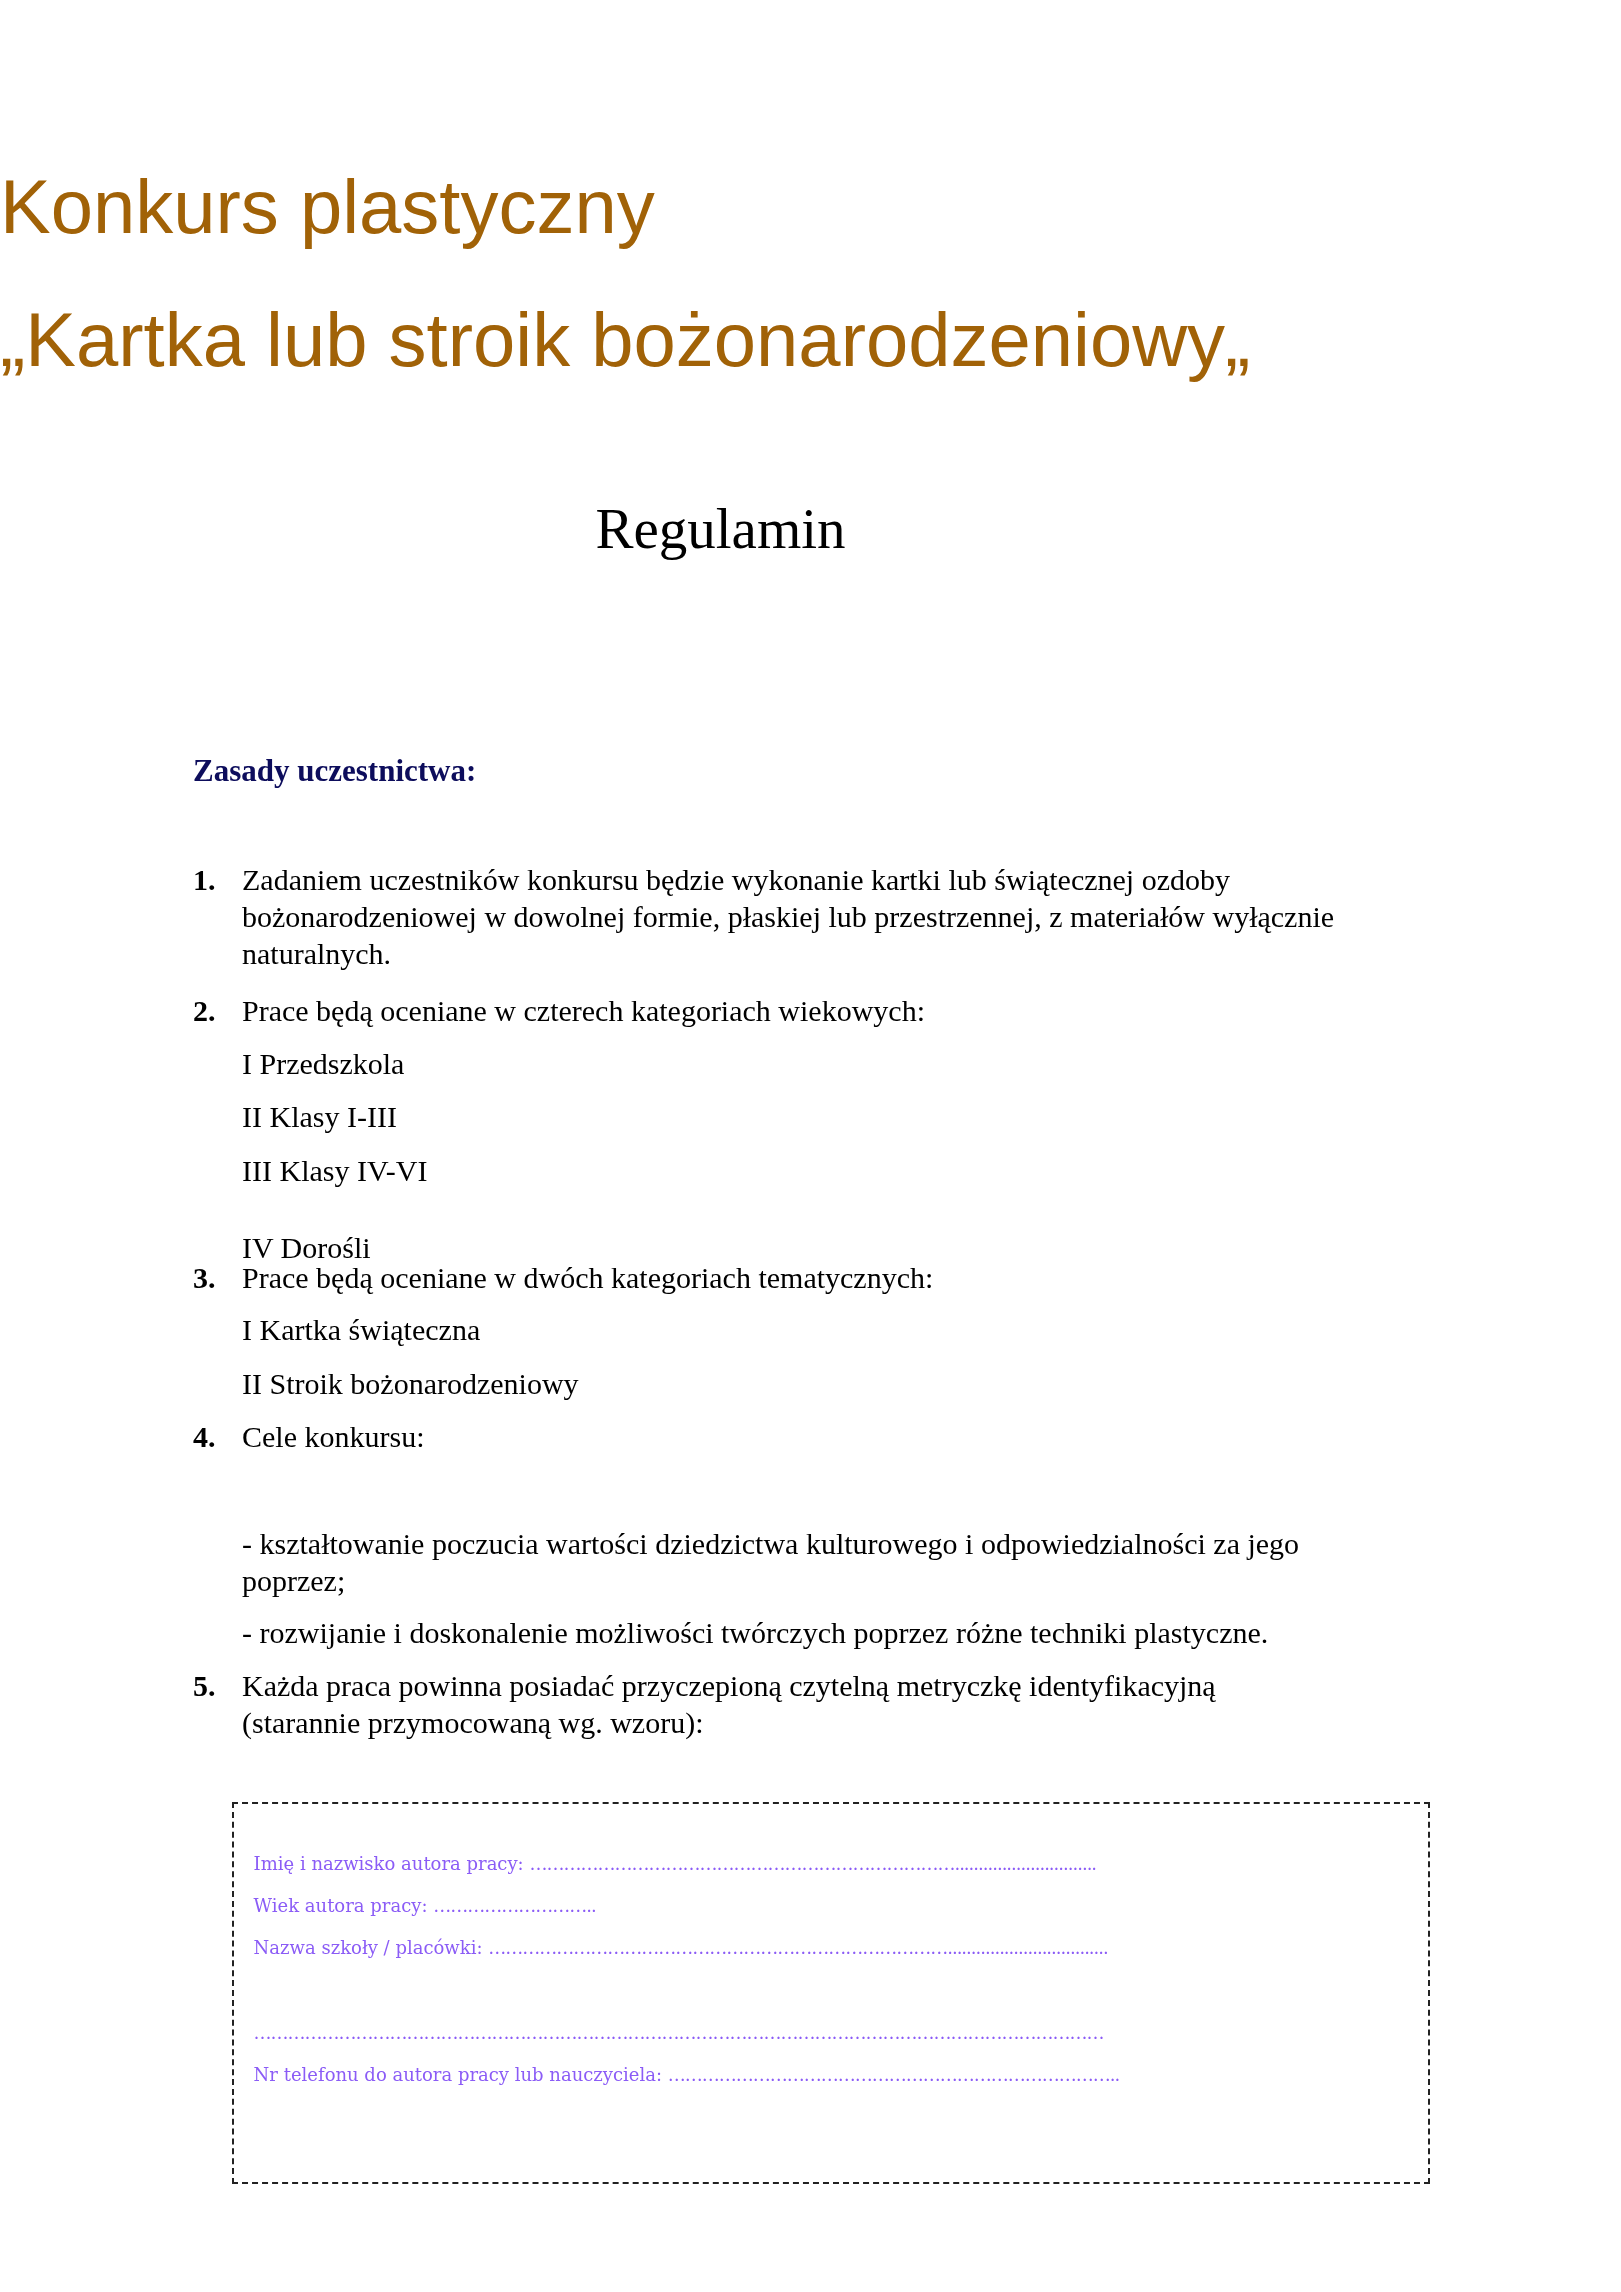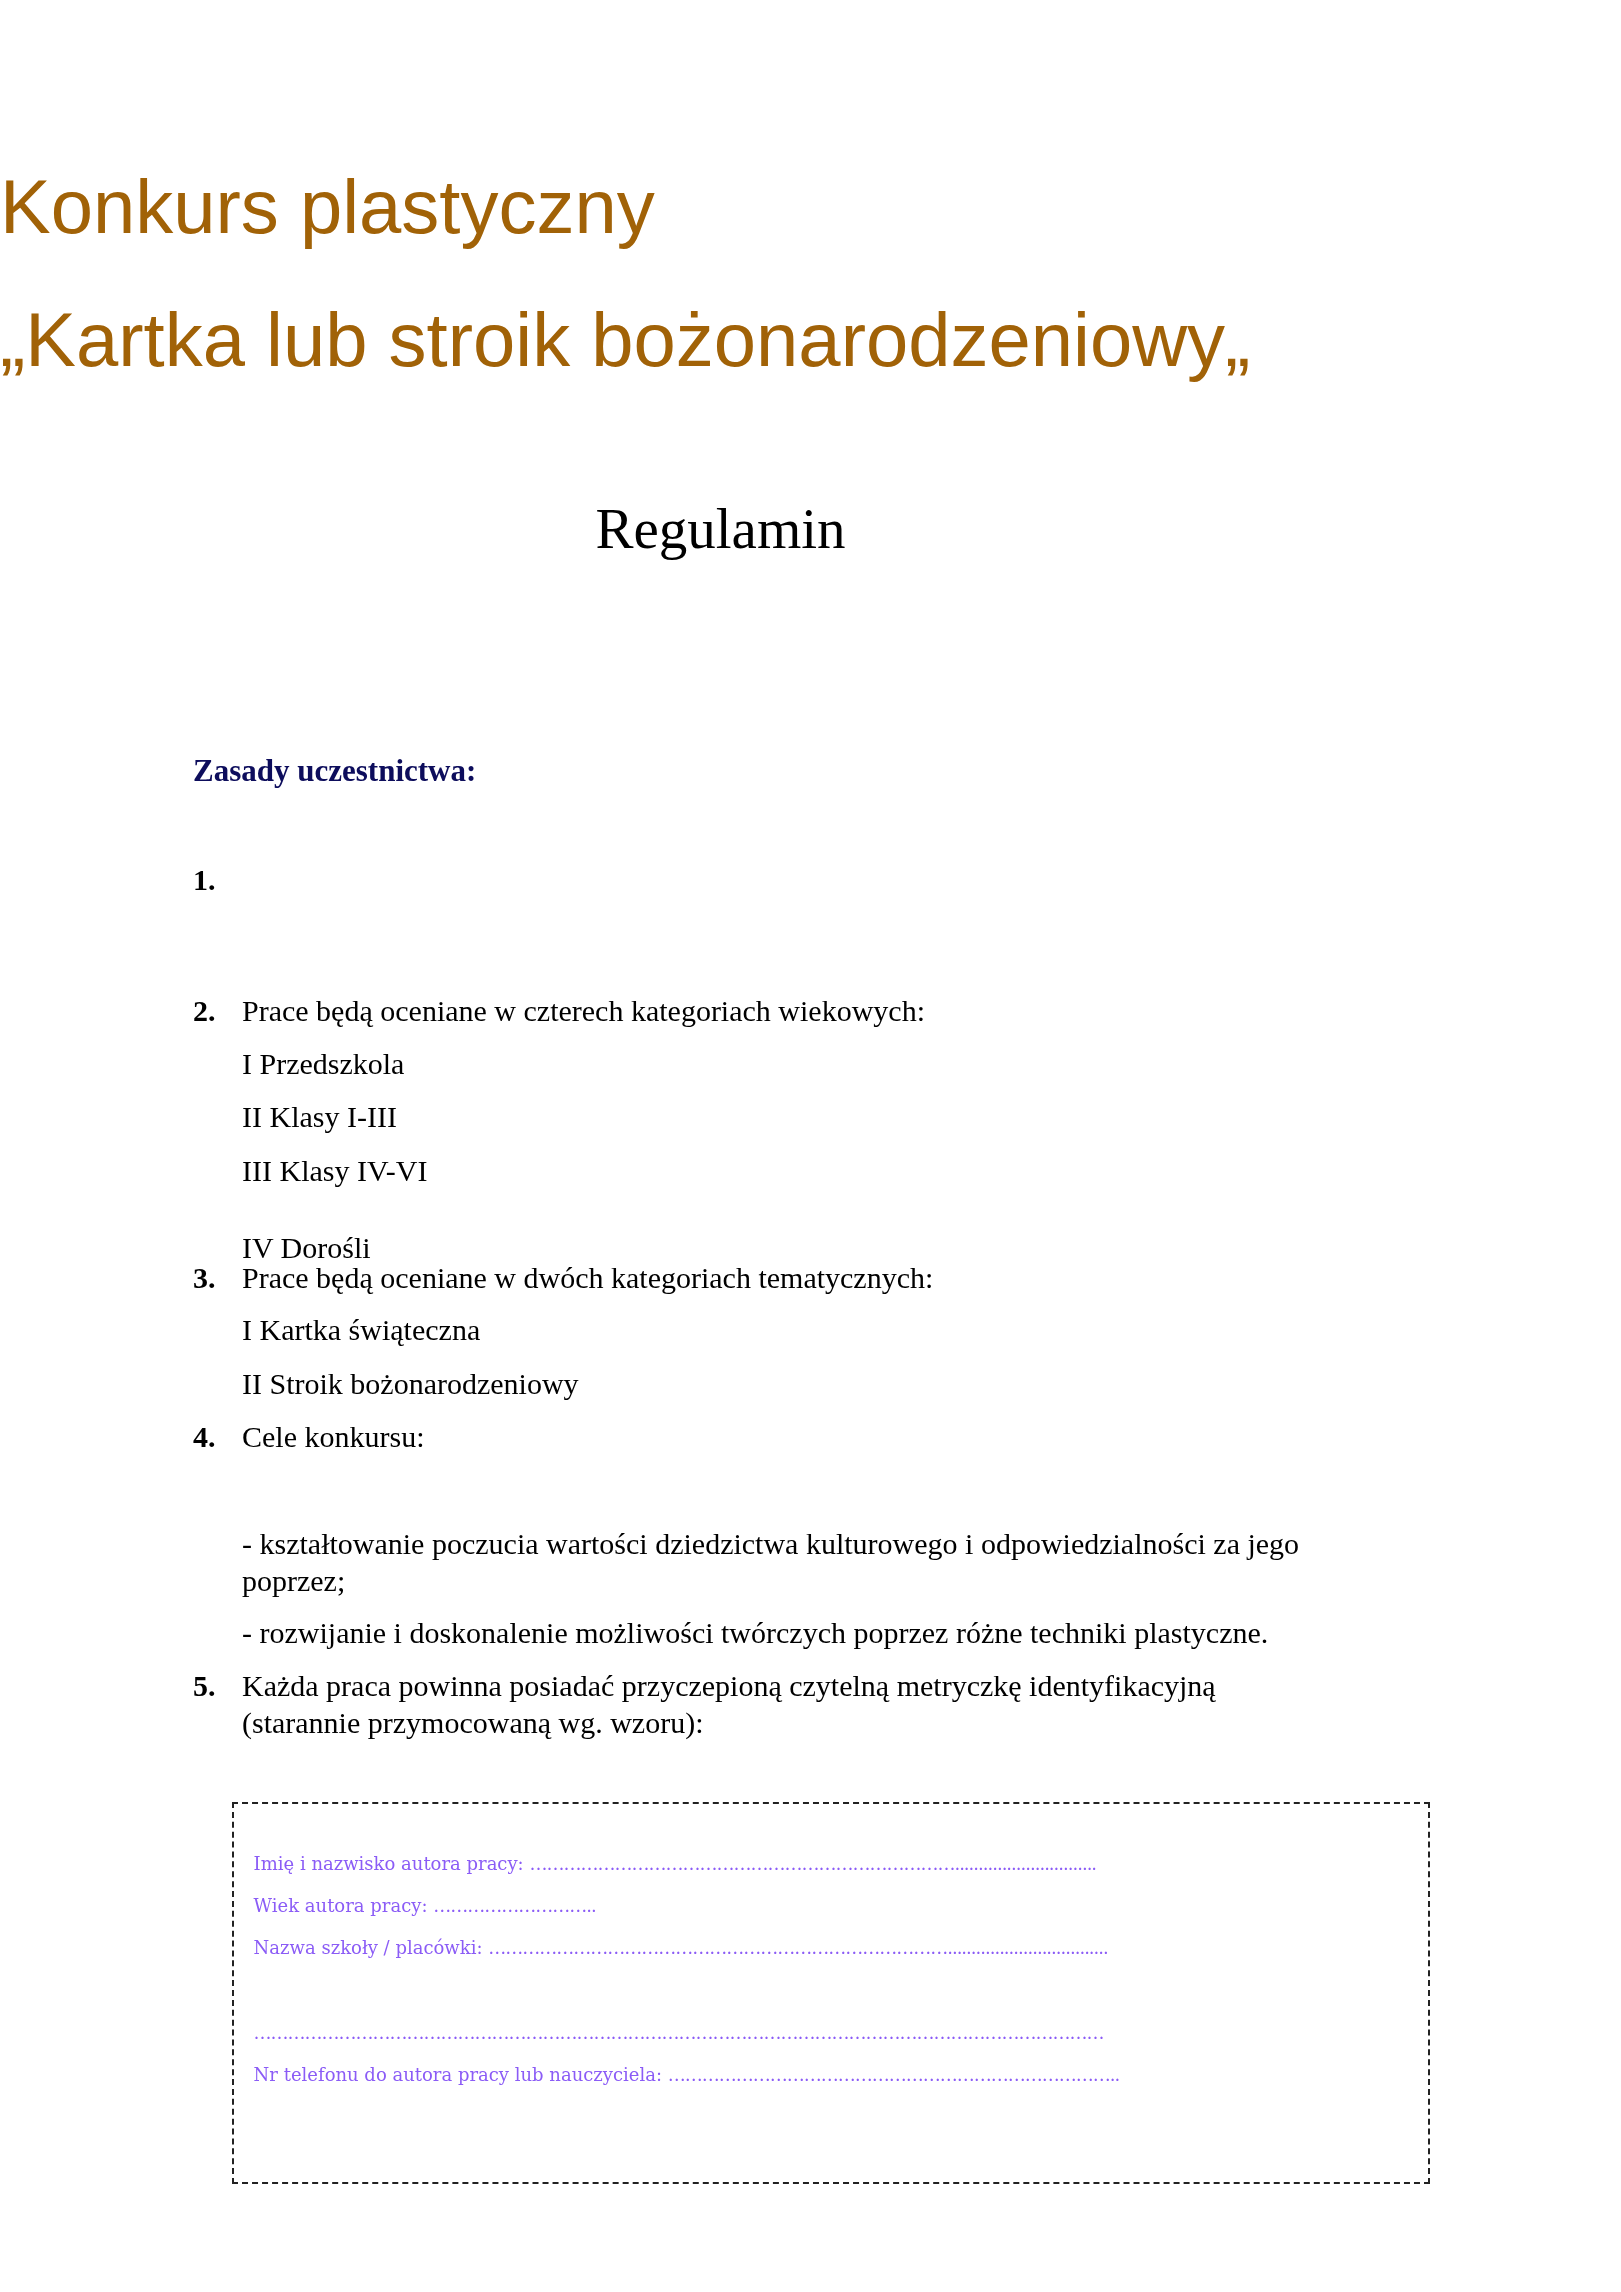--- a/index.html
+++ b/index.html
@@ -51,20 +51,25 @@
 
 <div class="page">
 
   <div class="title title-1">Konkurs plastyczny</div>
   <div class="title title-2">„Kartka lub stroik bożonarodzeniowy„</div>
   <div class="subtitle">Regulamin</div>
 
   <div class="section-heading">Zasady uczestnictwa:</div>
 
   <div class="num" style="top:861px">1.</div>
+  <div class="item body-text" style="top:861px">
+    <div>Zadaniem uczestników konkursu będzie wykonanie kartki lub świątecznej ozdoby</div>
+    <div>bożonarodzeniowej w dowolnej formie, płaskiej lub przestrzennej, z materiałów wyłącznie</div>
+    <div>naturalnych.</div>
+  </div>
 
   <div class="num" style="top:992px">2.</div>
   <div class="item body-text" style="top:992px">Prace będą oceniane w czterech kategoriach wiekowych:</div>
   <div class="item body-text" style="top:1045px">I Przedszkola</div>
   <div class="item body-text" style="top:1098px">II Klasy I-III</div>
   <div class="item body-text" style="top:1152px">III Klasy IV-VI</div>
   <div class="item body-text" style="top:1229px">IV Dorośli</div>
 
   <div class="num" style="top:1259px">3.</div>
   <div class="item body-text" style="top:1259px">Prace będą oceniane w dwóch kategoriach tematycznych:</div>

